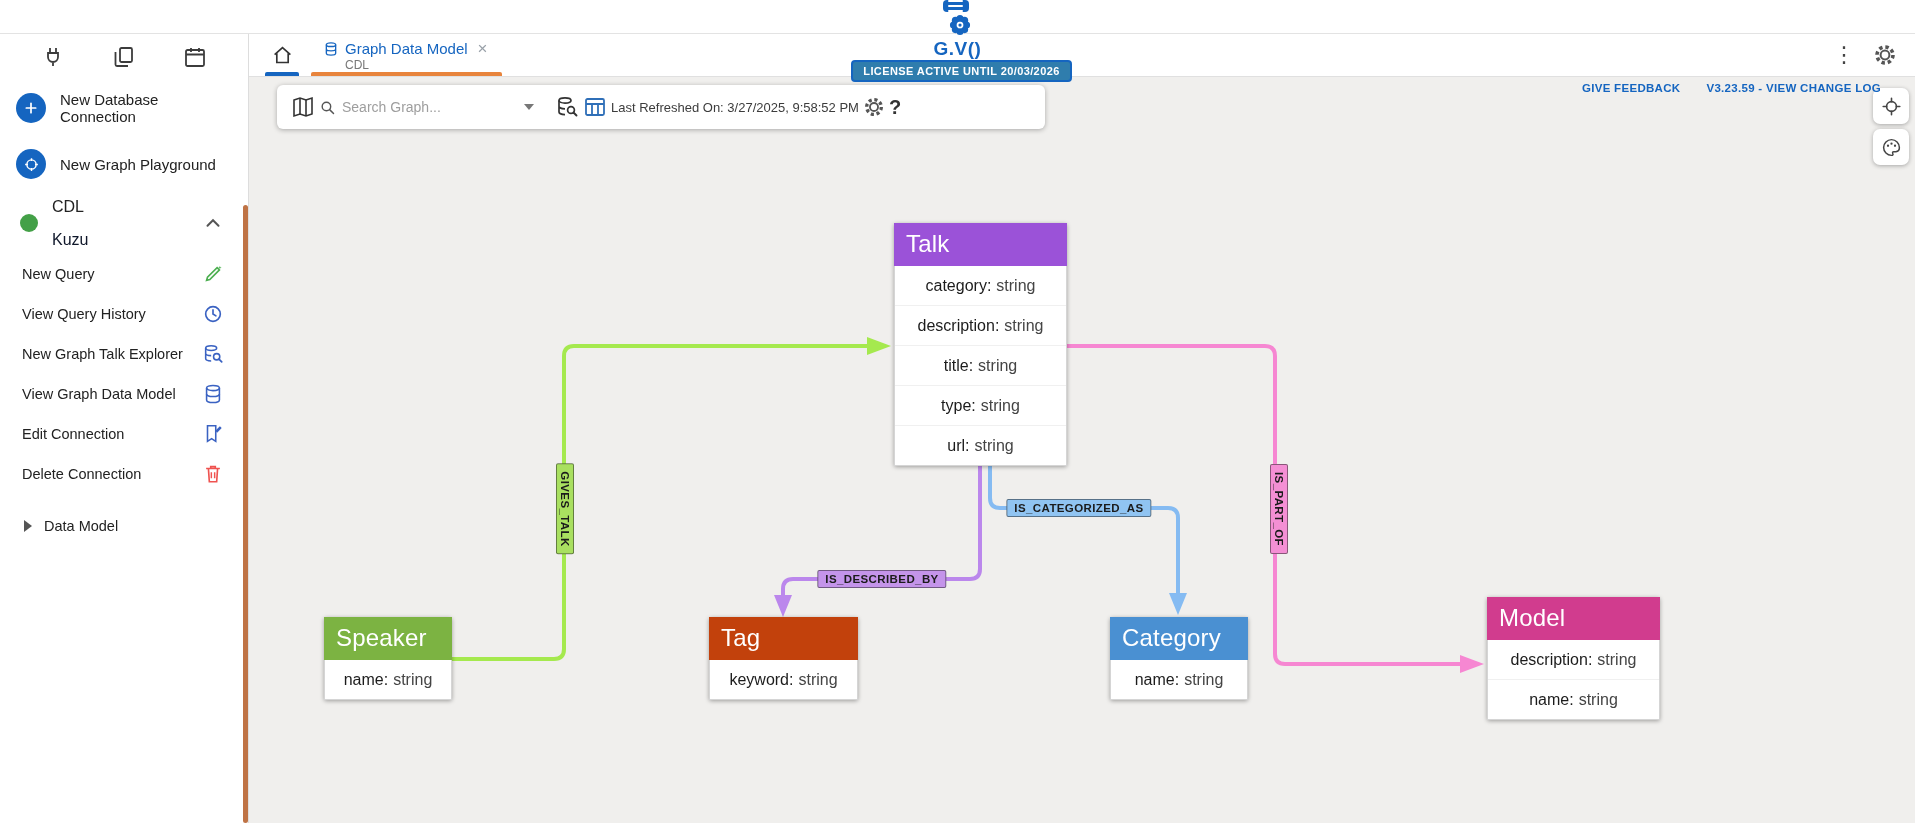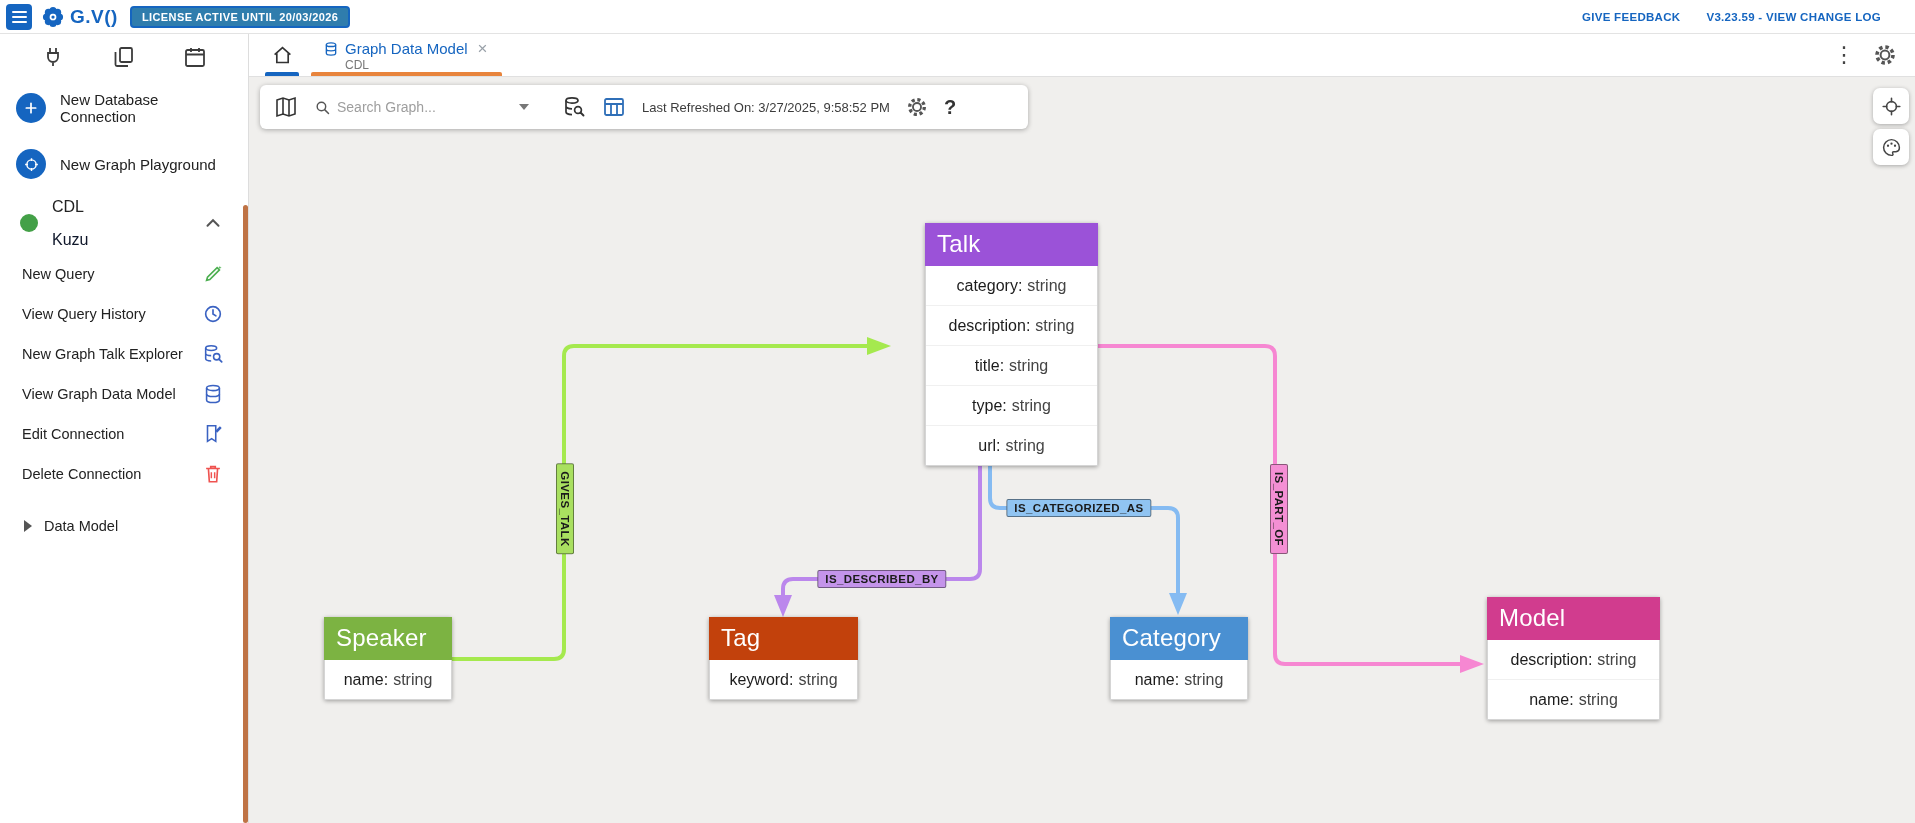--- a/index.html
+++ b/index.html
@@ -1,21 +1,21 @@
 <!DOCTYPE html>
 <html><head>
 <meta charset="utf-8">
 <style>
   * { margin:0; padding:0; box-sizing:border-box; }
   html,body { width:1915px; height:823px; overflow:hidden;
     font-family:"Liberation Sans","DejaVu Sans",sans-serif; background:#fff; }
 
   
   .topbar { height:34px; background:#ffffff; display:flex; align-items:center;
-    border-bottom:1px solid #e3e3e3; padding:0 10px 0 6px; position:relative; z-index:30; }
+    border-bottom:1px solid #e3e3e3; padding:0 10px 0 6px; position:relative; z-index:30;flex-direction:column; }
   .hamburger { width:26px; height:26px; background:#1565c0; border-radius:4px;
     display:flex; flex-direction:column; justify-content:center; align-items:center; gap:3px; cursor:pointer; }
   .hamburger i { display:block; width:15px; height:2px; background:#fff; border-radius:1px; }
   .logo-mark { width:26px; height:26px; margin-left:8px; }
   .logo-text { color:#1565c0; font-size:19px; font-weight:bold; margin-left:4px; letter-spacing:.5px; }
   .license-badge { margin-left:12px; background:#2f7dad; border:2px solid #1565c0; color:#fff;
     font-size:11px; font-weight:bold; letter-spacing:.4px; padding:3px 10px; border-radius:4px; }
   .tb-right { margin-left:auto; display:flex; align-items:center; gap:26px; padding-right:24px; }
   .tb-link { color:#1565c0; font-size:11.5px; font-weight:bold; letter-spacing:.3px; cursor:pointer; }
 
@@ -57,23 +57,23 @@
   .tab-top { display:flex; align-items:center; gap:6px; }
   .tab-title { color:#1565c0; font-size:15px; }
   .tab-close { color:#8a9; color:#98a0a8; font-size:17px; line-height:1; margin-left:4px; cursor:pointer; }
   .tab-sub { font-size:12px; color:#777; margin-left:22px; margin-top:1px; }
   .tab-underline { position:absolute; bottom:0; left:0; right:0; height:4px; background:#e8843c; border-radius:2px 2px 0 0; }
   .tabbar-right { margin-left:auto; display:flex; align-items:center; gap:18px; padding-right:18px; }
   .kebab { font-size:22px; color:#444; line-height:1; cursor:pointer; font-family:"DejaVu Sans",sans-serif; }
 
   
   .canvas { flex:1; position:relative; background:#f0efed; overflow:hidden; }
-  .gtoolbar { position:absolute; left:11px; top:8px; width:768px; height:44px; background:#fff;
+  .gtoolbar { position:absolute; left:28px; top:8px; width:768px; height:44px; background:#fff;
     border-radius:6px; box-shadow:0 1px 5px rgba(0,0,0,.3); display:flex; align-items:center;
-    padding:0 16px 0 14px; gap:16px; z-index:10; }
+    padding:0 16px 0 14px; gap:4px; z-index:10; }
   .gt-icon { width:24px; height:24px; color:#333; flex:none; cursor:pointer; }
   .search-wrap { display:flex; align-items:center; gap:6px; width:232px; }
   .search-wrap input { border:none; outline:none; background:transparent; font-size:14px; width:176px;
     color:#333; font-family:inherit; }
   .search-wrap input::placeholder { color:#9e9e9e; }
   .caret-down { width:0; height:0; border-left:5px solid transparent; border-right:5px solid transparent;
     border-top:6px solid #777; cursor:pointer; }
   .refreshed { font-size:13px; color:#3c3c3c; white-space:nowrap; }
   .help-q { font-size:20px; font-weight:bold; color:#333; cursor:pointer; }
 
@@ -359,21 +359,21 @@
         <polygon points="920,516 938,516 929,538" fill="#85bbf2"></polygon>
         <path d="M 818 269 H 1016 Q 1026 269 1026 279 V 577 Q 1026 587 1036 587 H 1211" stroke="#f687d2"></path>
         <polygon points="1211,578 1211,596 1235,587" fill="#f687d2"></polygon>
       </svg>
 
       <div class="edge-label vert" style="left: 316px; top: 432px; background-color: rgb(169, 224, 96);">GIVES_TALK</div>
       <div class="edge-label" style="left: 633px; top: 502px; background-color: rgb(196, 148, 234);">IS_DESCRIBED_BY</div>
       <div class="edge-label" style="left: 830px; top: 431px; background-color: rgb(144, 196, 242);">IS_CATEGORIZED_AS</div>
       <div class="edge-label vert" style="left: 1030px; top: 432px; background-color: rgb(244, 143, 212);">IS_PART_OF</div>
 
-      <div class="node" style="left:676px;top:146px;min-width:173px;">
+      <div class="node" style="left:645px;top:146px;min-width:173px;">
         <div class="node-header" style="background-color: rgb(155, 82, 216);">Talk</div>
         <div class="node-body">
           <div class="prop"><span class="pk">category</span><span class="sep">:</span><span class="pt">string</span></div>
           <div class="prop"><span class="pk">description</span><span class="sep">:</span><span class="pt">string</span></div>
           <div class="prop"><span class="pk">title</span><span class="sep">:</span><span class="pt">string</span></div>
           <div class="prop"><span class="pk">type</span><span class="sep">:</span><span class="pt">string</span></div>
           <div class="prop"><span class="pk">url</span><span class="sep">:</span><span class="pt">string</span></div>
         </div>
       </div>
 

